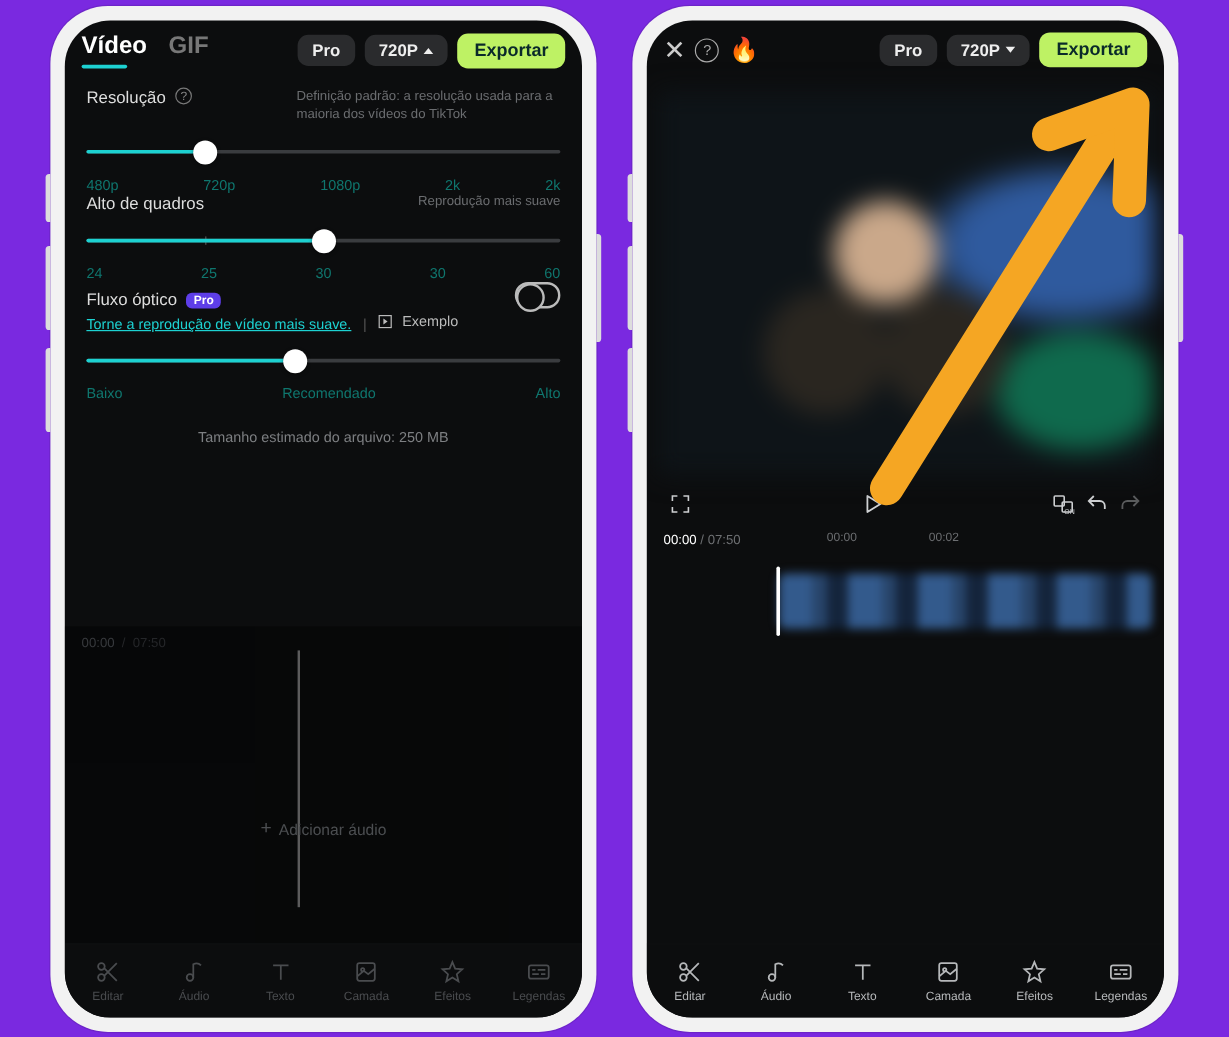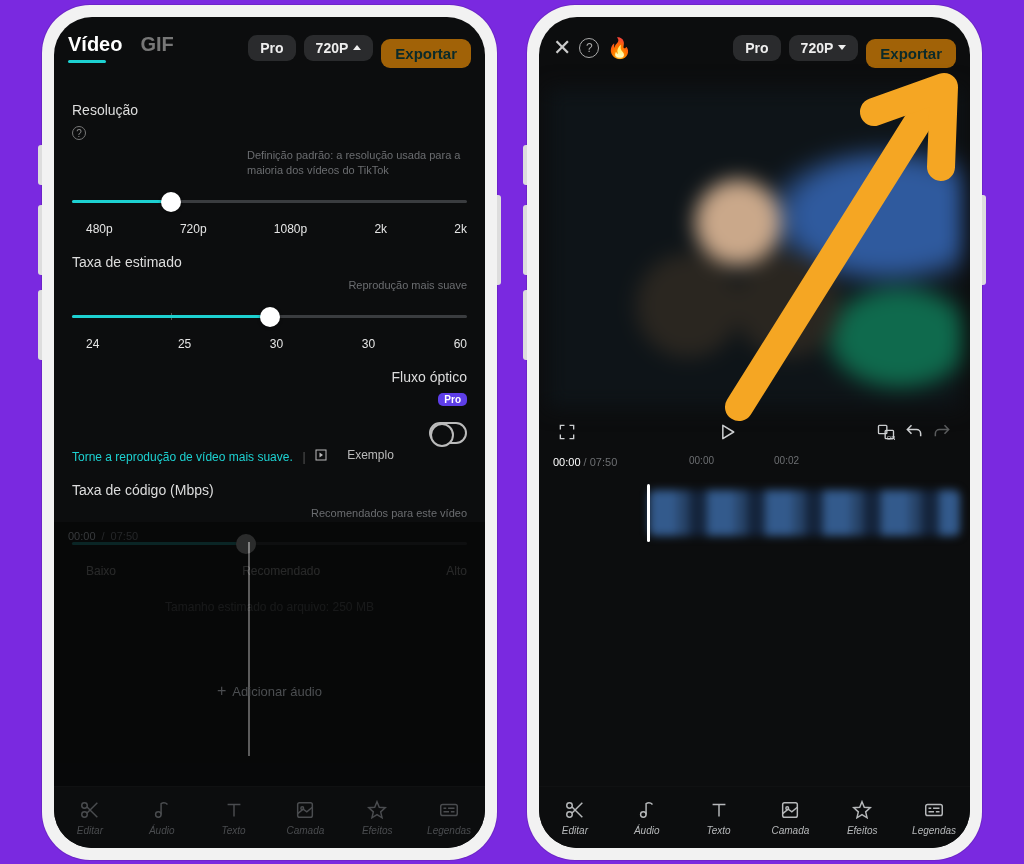--- a/index.html
+++ b/index.html
@@ -54,54 +54,54 @@
   }
   .hdr .spacer{flex:1}
   .pill {
     background:#2a2b2d; border-radius:9px; padding:5px 12px;
     font-weight:700; font-size:14px; color:#eee;
   }
   .pill.res{ display:flex; align-items:center; gap:5px;}
   .caret-up { width:0;height:0;border-left:4px solid transparent;border-right:4px solid transparent;border-bottom:5px solid #eee;}
   .caret-down { width:0;height:0;border-left:4px solid transparent;border-right:4px solid transparent;border-top:5px solid #eee;}
   .export-btn{
-    background:#a16207; color:#0a2a2a; font-weight:700;
-    padding:6px 14px; border-radius:9px; font-size:15px;margin-top:12px;
+    background:#bef264; color:#0a2a2a; font-weight:700;
+    padding:6px 14px; border-radius:9px; font-size:15px;
   }
   .tabs{display:flex;gap:18px;font-size:20px;}
   .tab{color:#777;font-weight:600;}
   .tab.active{color:#fff;}
   .tab.active::after{content:"";display:block;height:3px;background:#1dd1d1;border-radius:2px;margin-top:4px;width:70%;}
 
   
   .panel{padding:8px 18px 0 18px;}
-  .row-title{display:flex;align-items:flex-start;margin-top:18px;gap:8px;flex-direction:column;}
+  .row-title{display:flex;align-items:flex-start;gap:8px;}
   .row-title .lbl{font-size:14px;color:#ddd;font-weight:500;}
   .row-title .hint{margin-left:auto;font-size:11px;color:#6b6d70;max-width:220px;line-height:1.35;}
   .q-icon{width:14px;height:14px;border:1px solid #777;border-radius:50%;font-size:10px;display:flex;align-items:center;justify-content:center;color:#888;}
   .slider{
     position:relative; height:28px; margin-top:10px;
   }
   .slider .track{
     position:absolute;top:12px;left:0;right:0;height:3px;background:#3a3c3f;border-radius:2px;
   }
   .slider .fill{
     position:absolute;top:12px;left:0;height:3px;background:#1dd1d1;border-radius:2px;
   }
   .slider .thumb{
     position:absolute;top:4px;width:20px;height:20px;background:#fff;border-radius:50%;transform:translateX(-50%);
     box-shadow:0 1px 3px rgba(0,0,0,.5);
   }
-  .ticks{display:flex;justify-content:space-between;font-size:12px;color:#e5e5e5;margin-top:6px;margin-left:14px;}
+  .ticks{display:flex;justify-content:space-between;font-size:12px;color:#0f766e;margin-top:6px;}
   .slider .notch{position:absolute;top:10px;width:1px;height:7px;background:#555;}
 
   .pro-chip{background:#5e3ee8;border-radius:5px;font-size:10px;padding:1px 6px;font-weight:700;color:#fff;}
-  .link{color:#1dd1d1;font-size:12px;}
+  .link{color:#1dd1d1;font-size:12px;text-decoration:underline;}
   .divider-dot{color:#555;margin:0 6px;font-size:12px;}
-  .example{color:#bbb;font-size:12px;display:inline-flex;align-items:center;gap:20px;}
+  .example{color:#bbb;font-size:12px;display:inline-flex;align-items:center;gap:8px;}
   .toggle-off{
     width:38px;height:22px;border:2px solid #bbb;border-radius:12px;position:relative;flex-shrink:0;
   }
   .toggle-off::after{content:"";position:absolute;left:-1px;top:-1px;width:20px;height:20px;border:2px solid #bbb;border-radius:50%;background:#0c0d0e;}
   .est{color:#7d7f82;font-size:12px;text-align:center;margin-top:22px;}
 
   
   .dim-editor{
     position:absolute;left:0;right:0;top:505px;bottom:62px;background:#070808;opacity:.85;
     padding:8px 14px;font-size:11px;color:#3f4245;
@@ -109,21 +109,21 @@
   .dim-editor .t{display:flex;gap:6px;}
   .add-audio{position:absolute;left:50%;top:160px;transform:translateX(-50%);color:#575a5d;font-size:13px;display:flex;align-items:center;gap:6px;}
   .playhead{position:absolute;left:45%;top:20px;bottom:30px;width:2px;background:#fff;opacity:.4;}
 
   
   .toolbar{
     position:absolute;left:0;right:0;bottom:0;height:62px;background:#0c0d0e;
     display:flex;justify-content:space-around;align-items:center;
     border-top:1px solid rgba(255,255,255,.02);
   }
-  .tool{display:flex;flex-direction:column;align-items:center;gap:4px;color:#b6b8ba;font-size:10px;min-width:56px;font-style:italic;}
+  .tool{display:flex;flex-direction:column;align-items:center;gap:4px;color:#b6b8ba;font-size:10px;min-width:56px;}
   .tool svg{width:22px;height:22px;}
   .phone1 .tool{color:#4a4c4f;}
 
   
   .close-x{color:#ccc;font-size:22px;}
   .help{width:20px;height:20px;border:1.5px solid #aaa;border-radius:50%;display:flex;align-items:center;justify-content:center;color:#aaa;font-size:12px;}
   .flame{color:#ff4a1a;font-size:20px;}
   .preview{
     margin:12px 8px 0 8px;height:320px;border-radius:4px;overflow:hidden;position:relative;
     background:
@@ -193,21 +193,21 @@
       </div>
       <div class="ticks">
         <span>480p</span>
         <span>720p</span>
         <span>1080p</span>
         <span>2k</span>
         <span>2k</span>
       </div>
 
       <div class="row-title">
-        <span class="lbl">Taxa de estimado</span>
+        <span class="lbl">Alto de quadros</span>
         <span class="hint">Reprodução mais suave</span>
       </div>
       <div class="slider">
         <div class="track"></div>
         <div class="notch" style="left:25%;"></div>
         <div class="fill" style="width:50%;"></div>
         <div class="thumb" style="left:50%;"></div>
       </div>
       <div class="ticks">
         <span>24</span>
@@ -228,24 +228,20 @@
         <span class="divider-dot">|</span>
         <span class="example">
           <svg width="12" height="12" viewBox="0 0 12 12">
               <rect x="1" y="1" width="10" height="10" fill="none" stroke="#bbb"></rect>
               <path d="M4.5 3.5 L8 6 L4.5 8.5 Z" fill="#bbb"></path>
             </svg>
           <span>Exemplo</span>
         </span>
       </div>
 
-      <div class="row-title">
-        <span class="lbl">Taxa de código (Mbps)</span>
-        <span class="hint">Recomendados para este vídeo</span>
-      </div>
       <div class="slider">
         <div class="track"></div>
         <div class="fill" style="width:44%;"></div>
         <div class="thumb" style="left:44%;"></div>
       </div>
       <div class="ticks">
         <span>Baixo</span>
         <span>Recomendado</span>
         <span>Alto</span>
       </div>

